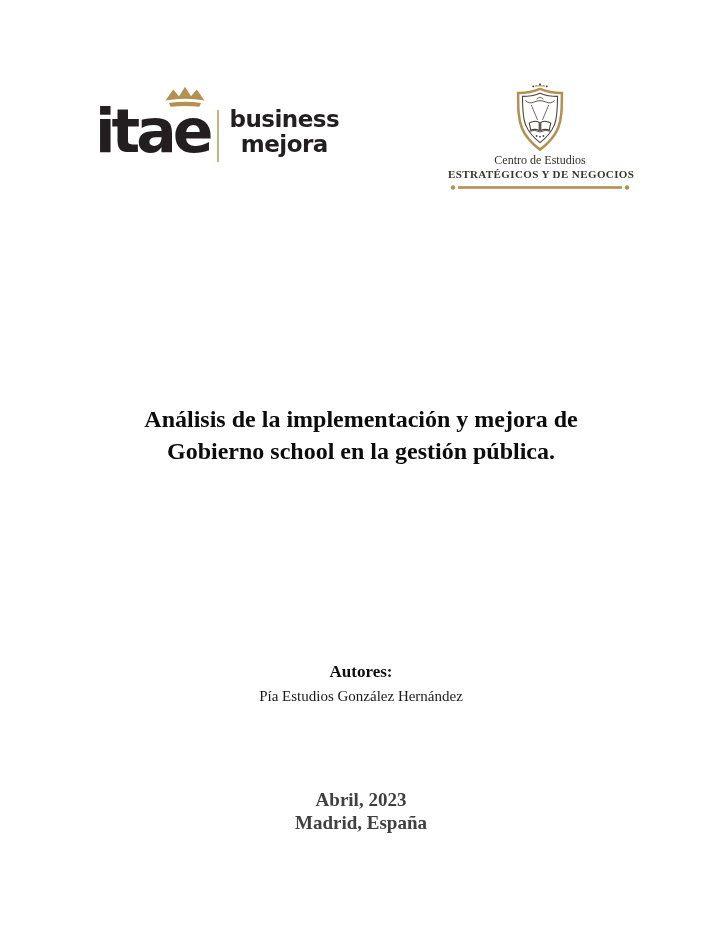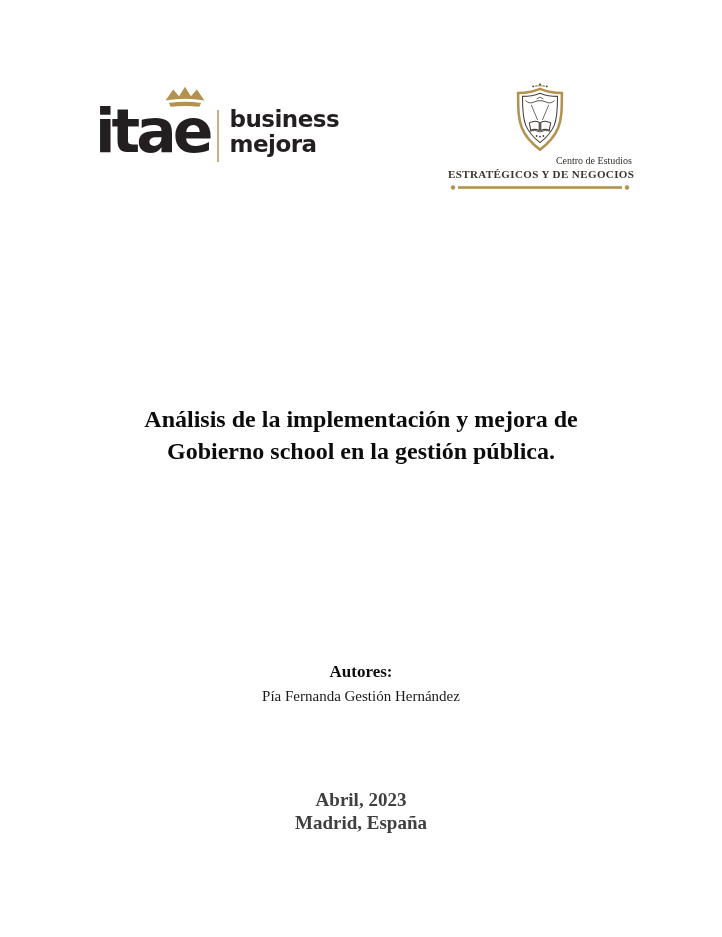--- a/index.html
+++ b/index.html
@@ -15,20 +15,21 @@
     color: #111111;
   }
 
   
   .itae-logo {
     position: absolute;
     left: 95px;
     top: 86px;
     display: flex;
     align-items: flex-start;
+    text-align: center;
   }
   .itae-wordwrap { position: relative; padding-top: 16px; }
   .itae-crown {
     position: absolute;
     left: 66px;
     top: 0;
     width: 48px;
     height: 22px;
   }
   .itae-word {
@@ -59,25 +60,24 @@
   
   .cen-crest {
     position: absolute;
     left: 448px;
     top: 82px;
     width: 184px;
     text-align: center;
   }
   .cen-shield { display: block; margin: 0 auto; width: 60px; height: 72px; }
   .cen-line1 {
-    font-size: 10px;
+    font-size: 12px;
     line-height: 13px;
     color: #33302a;
     margin-top: 0px;
-    text-align: right;
   }
   .cen-line2 {
     font-size: 11px;
     line-height: 13px;
     font-weight: bold;
     letter-spacing: 0.4px;
     color: #3a362e;
     margin-top: 1px;
     white-space: nowrap;
   }
@@ -179,20 +179,20 @@
 
   <div class="textblock doc-title">
     <div>Análisis de la implementación y mejora de</div>
     <div>Gobierno school en la gestión pública.</div>
   </div>
 
   <div class="textblock doc-subtitle">
   </div>
 
   <div class="textblock authors-label">Autores:</div>
-  <div class="textblock author-name">Pía Fernanda Gestión Hernández</div>
+  <div class="textblock author-name">Pía Estudios González Hernández</div>
 
   <div class="textblock doc-date">
     <div>Abril, 2023</div>
     <div>Madrid, España</div>
   </div>
 
 </div>
 
 </body></html>

